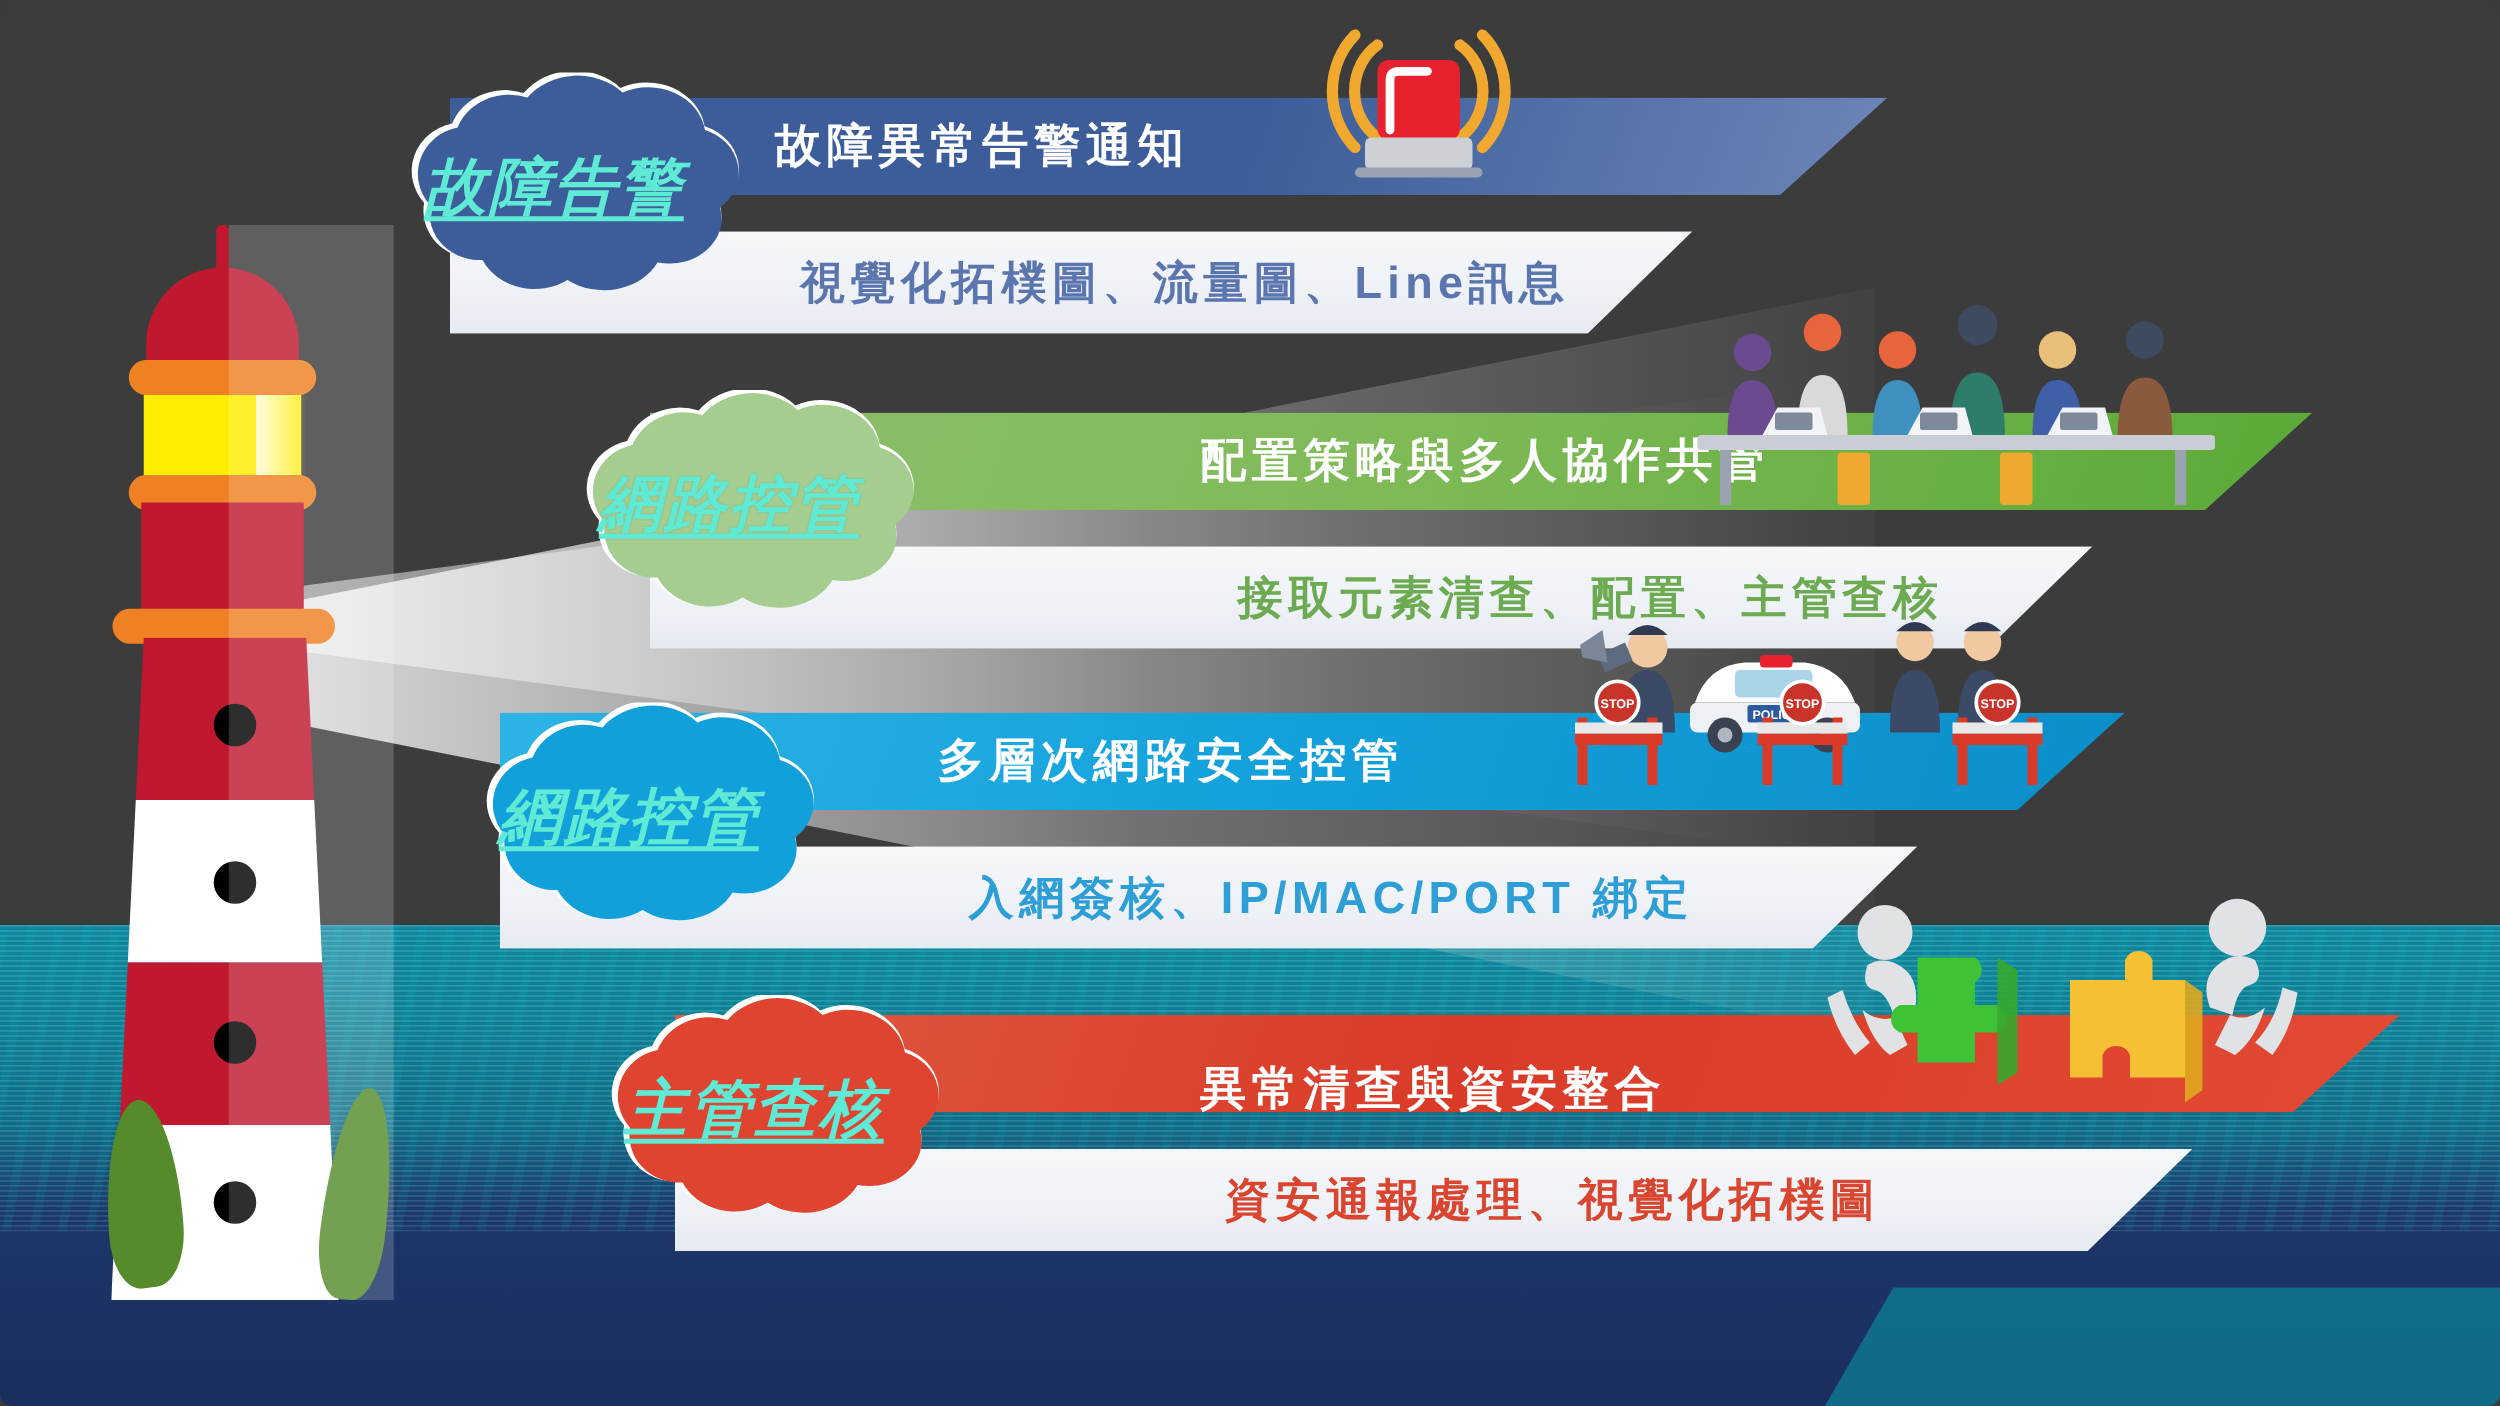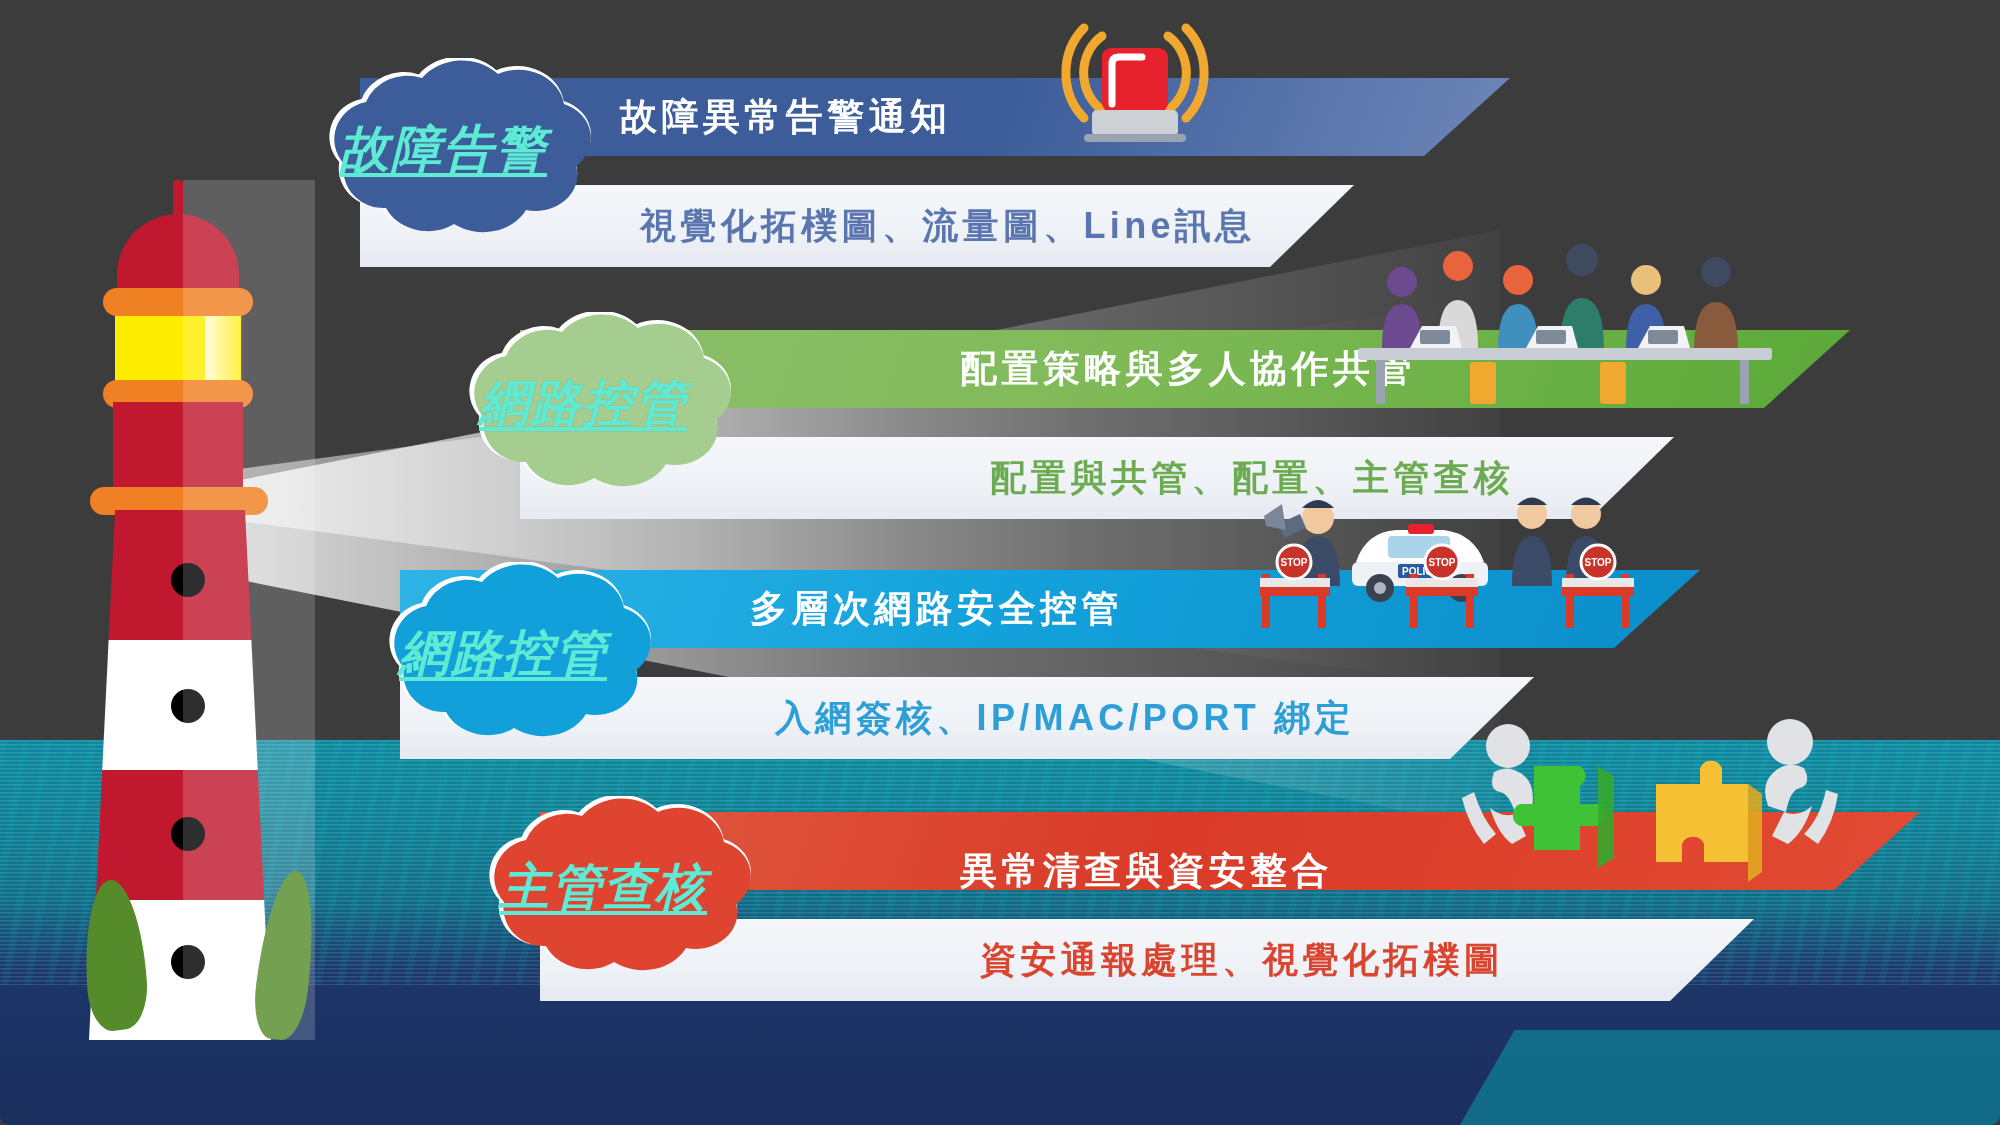--- a/index.html
+++ b/index.html
@@ -211,21 +211,21 @@
   </div>
 
   <div class="row" id="row-config">
     <div class="banner">
 
       <div class="bar bar-top" style="width:1330px;background:linear-gradient(110deg,#8dbf6d 0%,#7fba57 45%,#5aa937 100%);">
         <span class="txt" style="margin-left:440px;">配置策略與多人協作共管</span>
       </div>
 
       <div class="bar bar-bot" style="width:1240px;">
-        <span class="txt" style="margin-left:470px;color:#6cab52;">配置與共管、配置、主管查核</span>
+        <span class="txt" style="margin-left:470px;color:#6cab52;">接取元素清查、配置、主管查核</span>
       </div>
 
       <svg class="illu" style="left:830px;top:-100px;" width="430" height="178" viewBox="0 0 430 178">
         <g>
 
           <circle cx="52" cy="52" r="15" fill="#6b4a8f"></circle>
           <path d="M32,118 q0,-44 20,-44 q20,0 20,44 z" fill="#6b4a8f"></path>
           <circle cx="108" cy="36" r="15" fill="#e8643c"></circle>
           <path d="M88,118 q0,-48 20,-48 q20,0 20,48 z" fill="#d9d9d9"></path>
           <circle cx="168" cy="50" r="15" fill="#e8643c"></circle>

